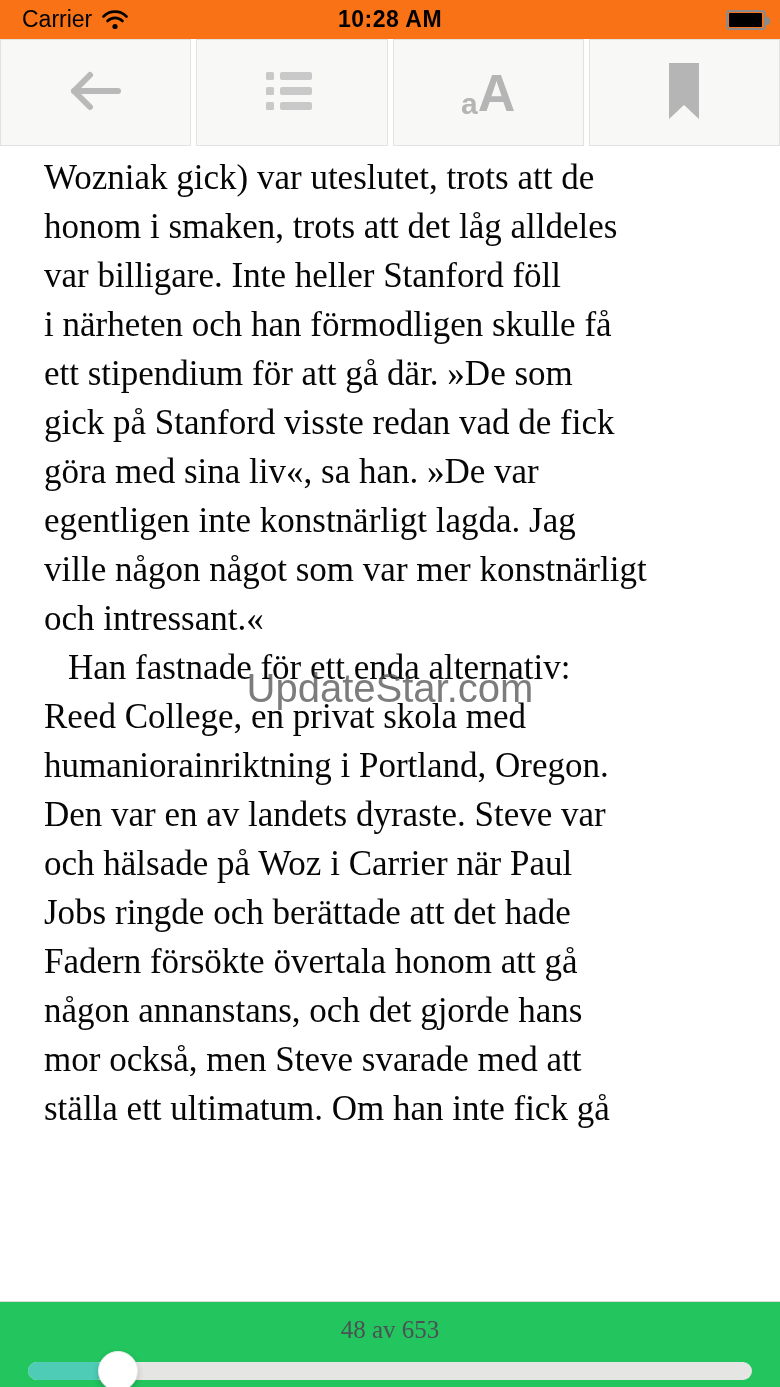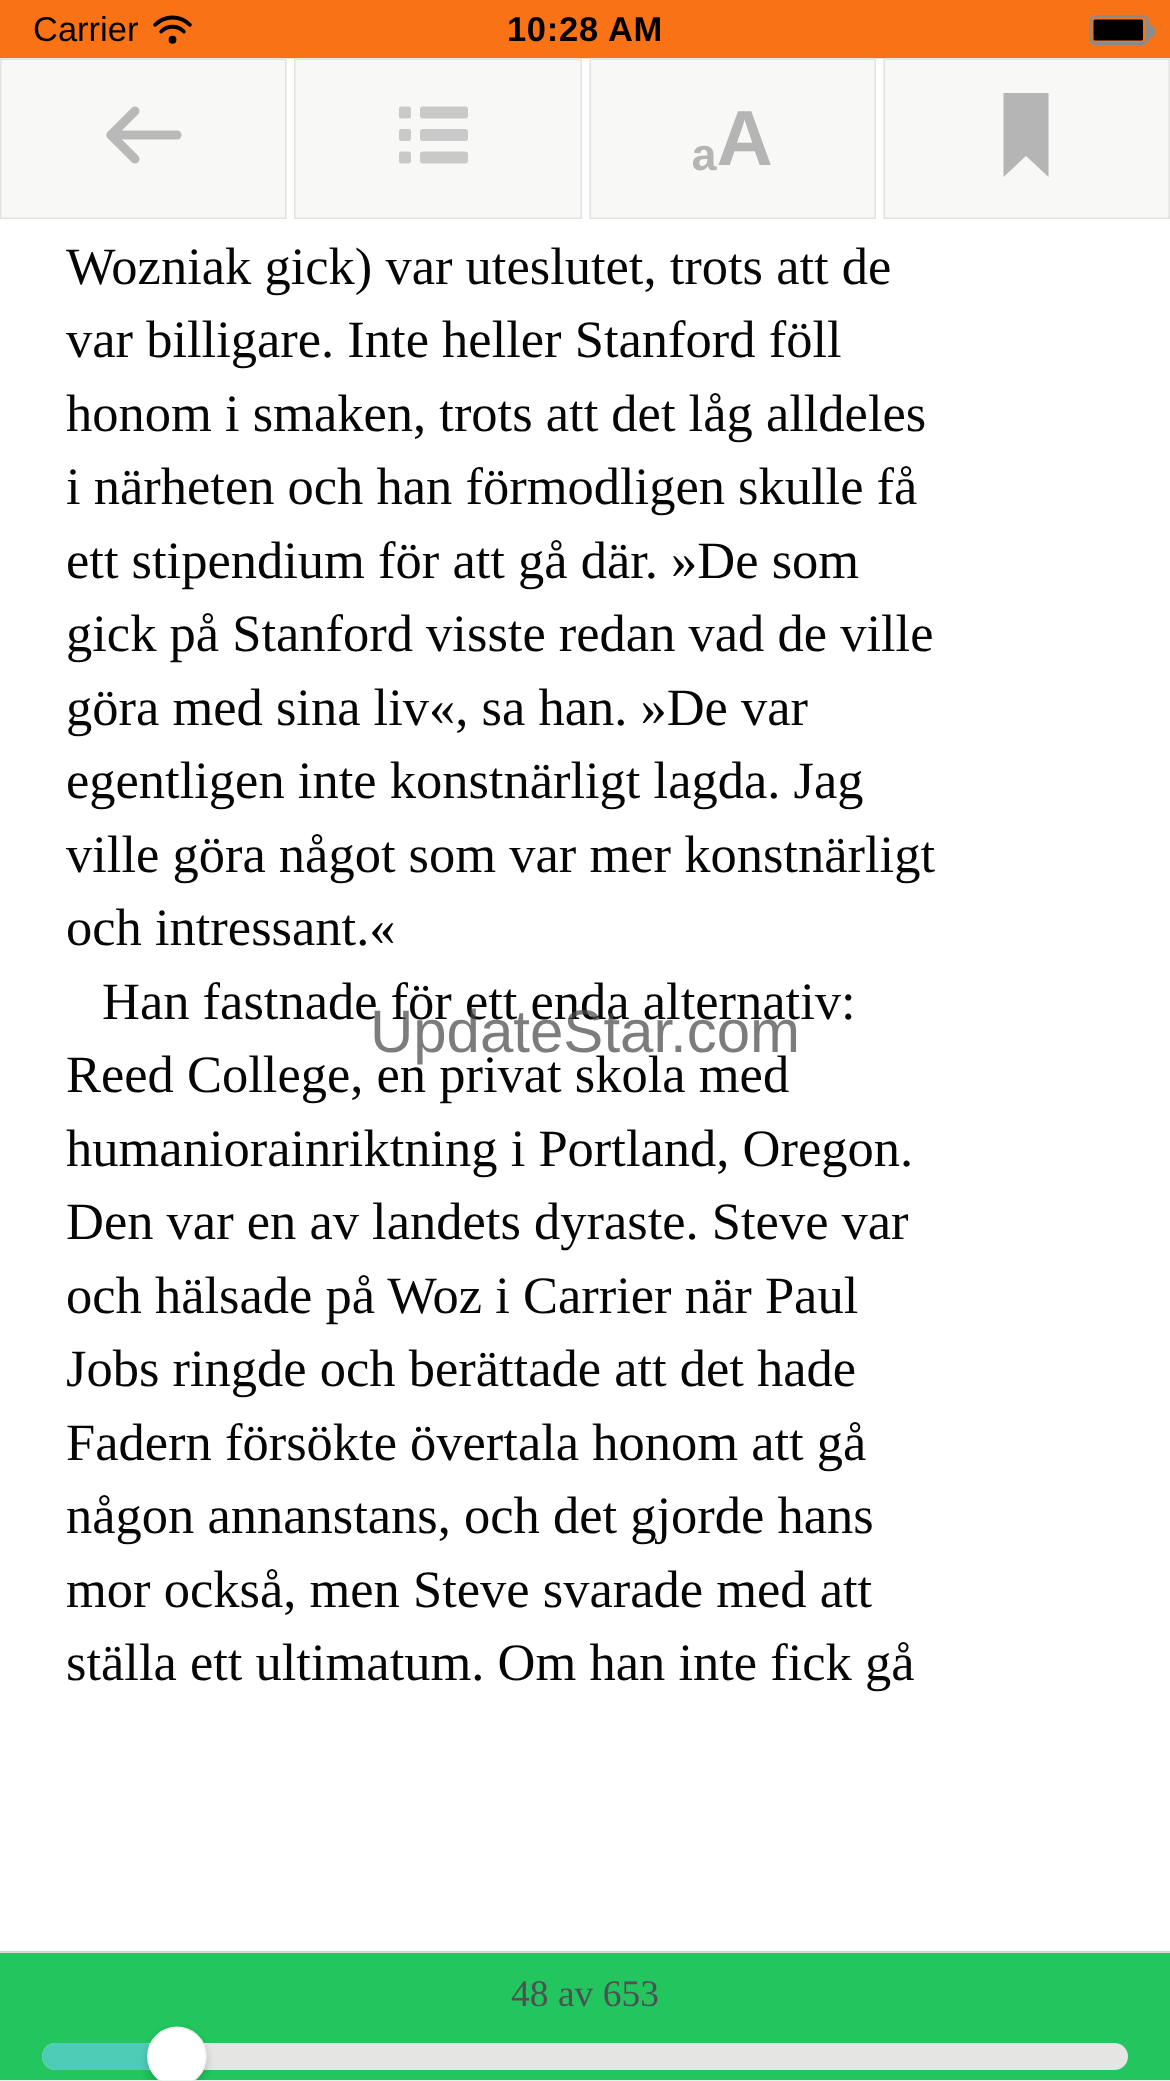--- a/index.html
+++ b/index.html
@@ -171,28 +171,28 @@
         <svg width="34" height="56" viewBox="0 0 34 56">
           <path d="M2 0 H32 V56 L17 42 L2 56 Z" fill="#b5b5b5"></path>
         </svg>
       </span>
     </div>
   </div>
 
   <div class="reader">
     <div>
       <div class="text-line">Wozniak gick) var uteslutet, trots att de</div>
+      <div class="text-line">honom i smaken, trots att det låg alldeles</div>
       <div class="text-line">var billigare. Inte heller Stanford föll</div>
-      <div class="text-line">honom i smaken, trots att det låg alldeles</div>
       <div class="text-line">i närheten och han förmodligen skulle få</div>
       <div class="text-line">ett stipendium för att gå där. »De som</div>
-      <div class="text-line">gick på Stanford visste redan vad de ville</div>
+      <div class="text-line">gick på Stanford visste redan vad de fick</div>
       <div class="text-line">göra med sina liv«, sa han. »De var</div>
       <div class="text-line">egentligen inte konstnärligt lagda. Jag</div>
-      <div class="text-line">ville göra något som var mer konstnärligt</div>
+      <div class="text-line">ville någon något som var mer konstnärligt</div>
       <div class="text-line">och intressant.«</div>
     </div>
     <div>
       <div class="text-line indent-line">Han fastnade för ett enda alternativ:</div>
       <div class="text-line">Reed College, en privat skola med</div>
       <div class="text-line">humaniorainriktning i Portland, Oregon.</div>
       <div class="text-line">Den var en av landets dyraste. Steve var</div>
       <div class="text-line">och hälsade på Woz i Carrier när Paul</div>
       <div class="text-line">Jobs ringde och berättade att det hade</div>
       <div class="text-line">Fadern försökte övertala honom att gå</div>

